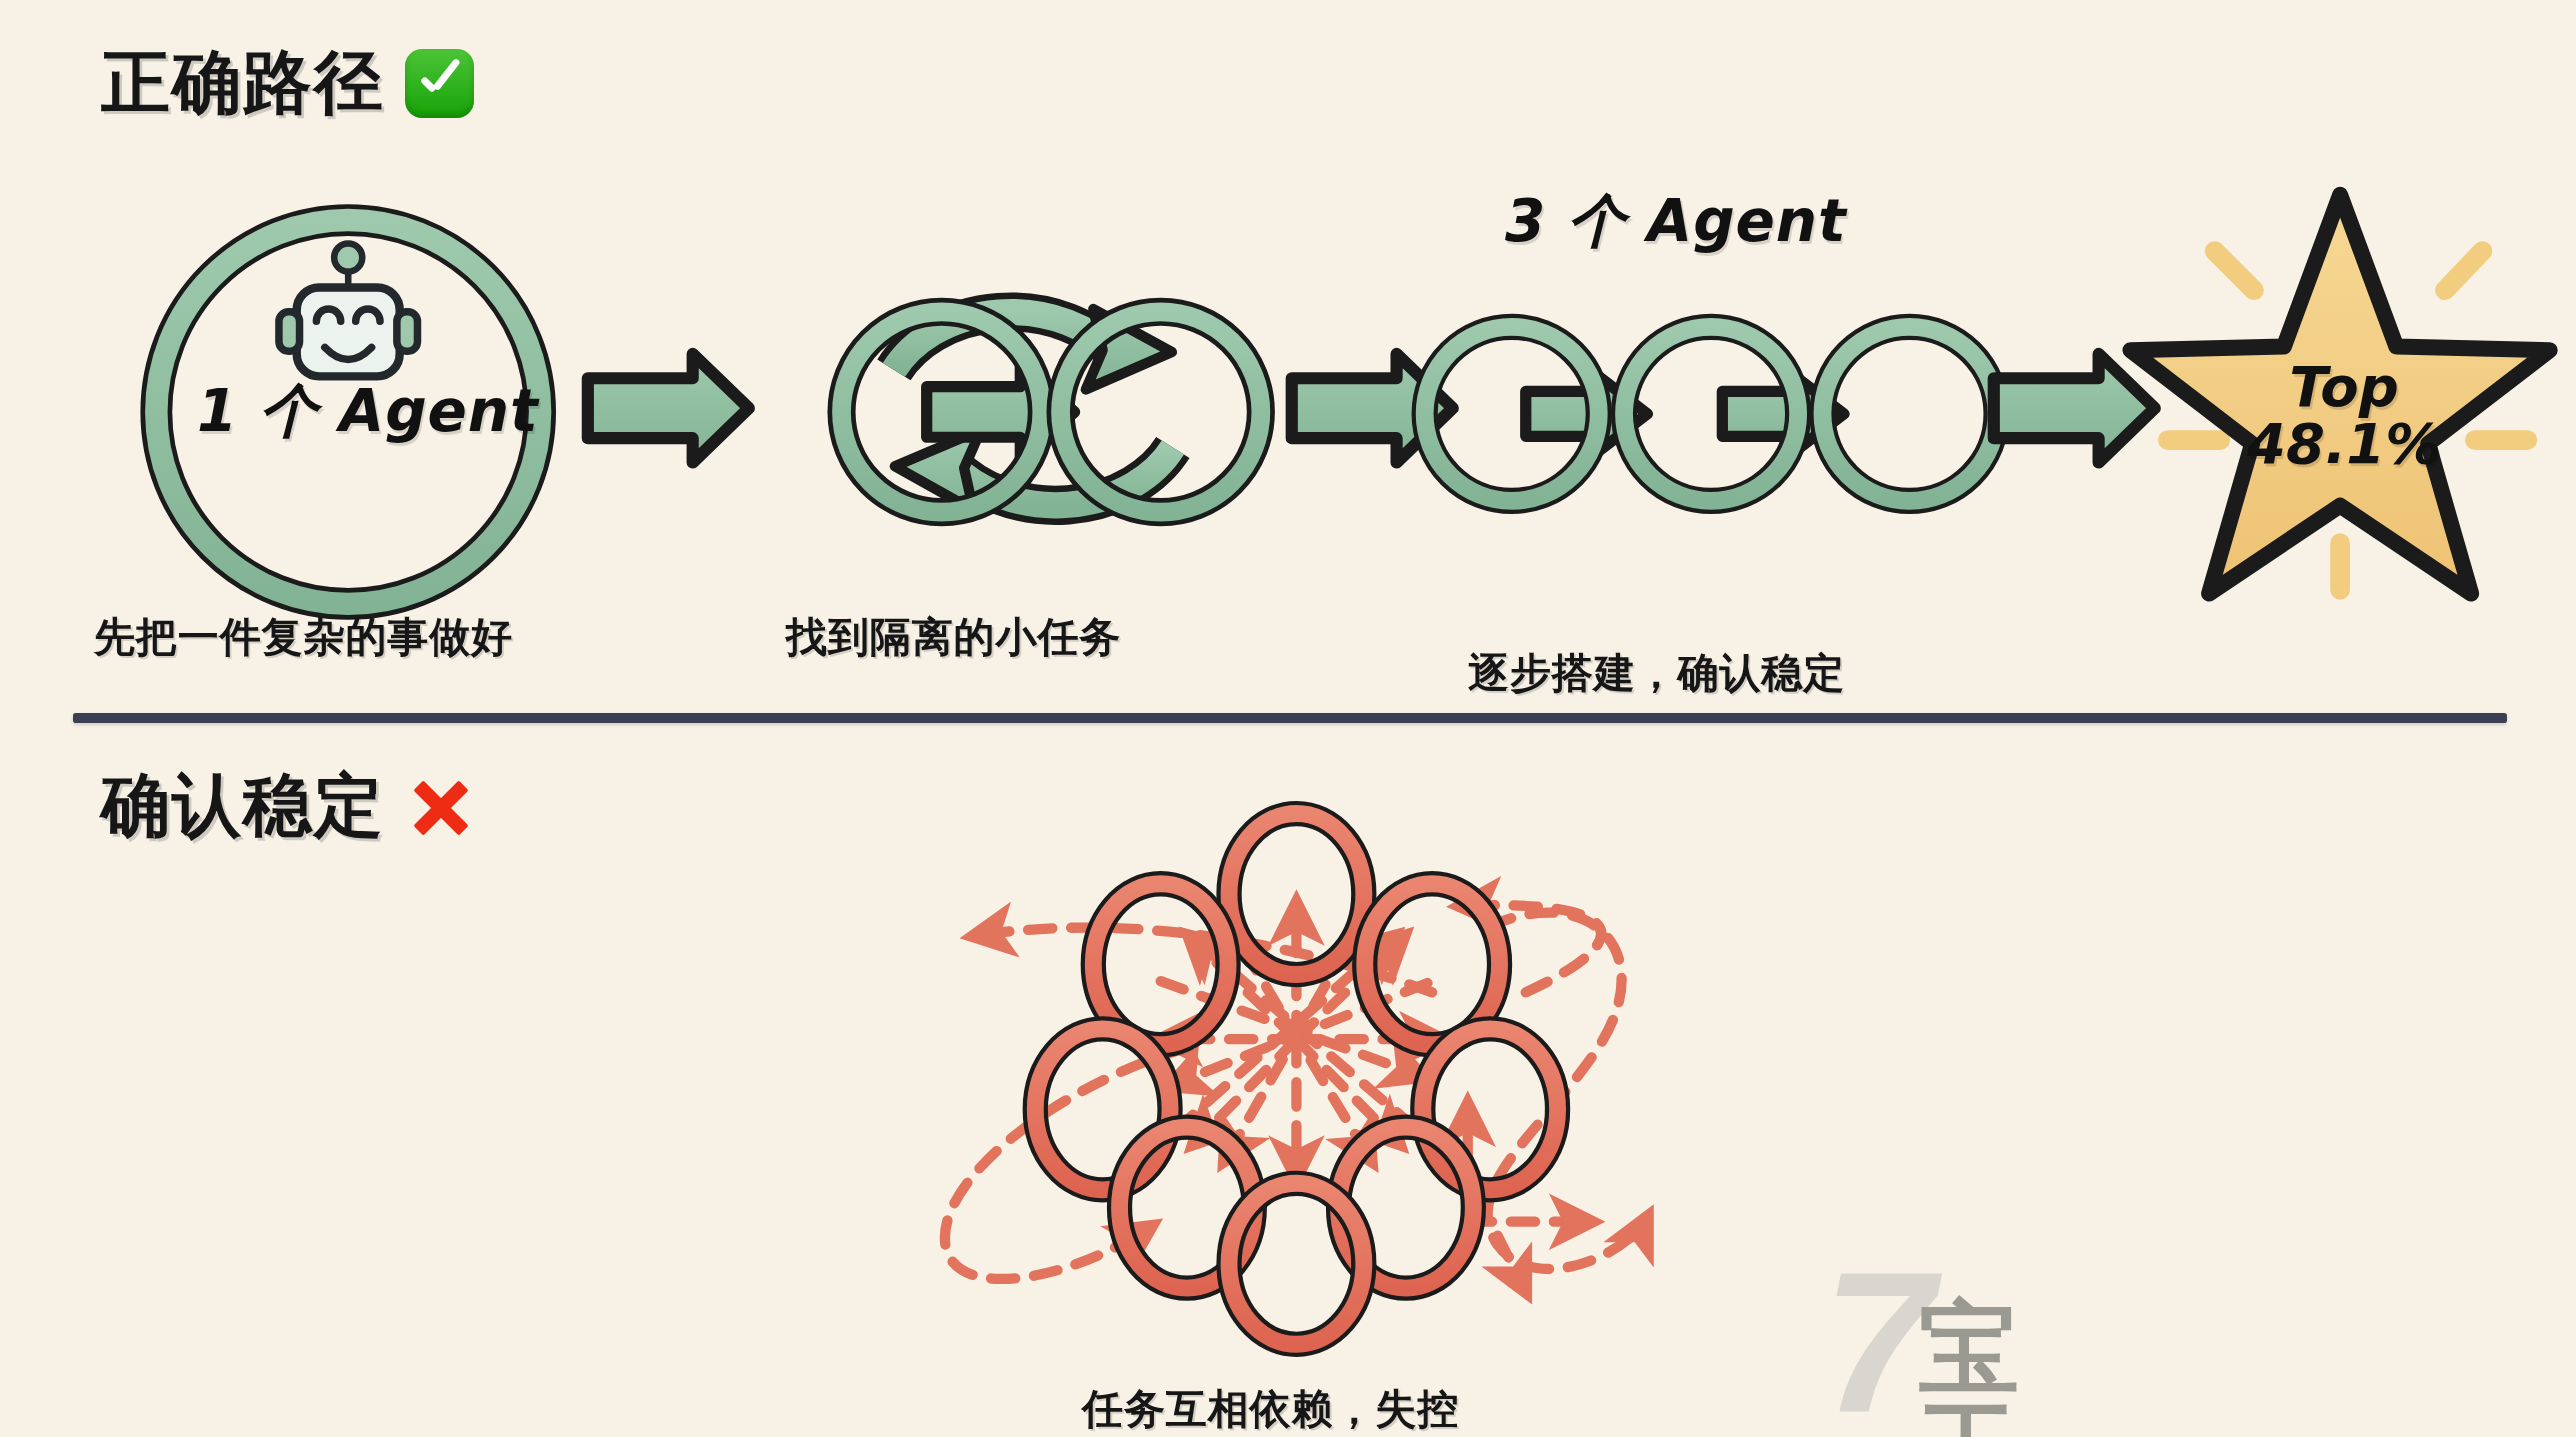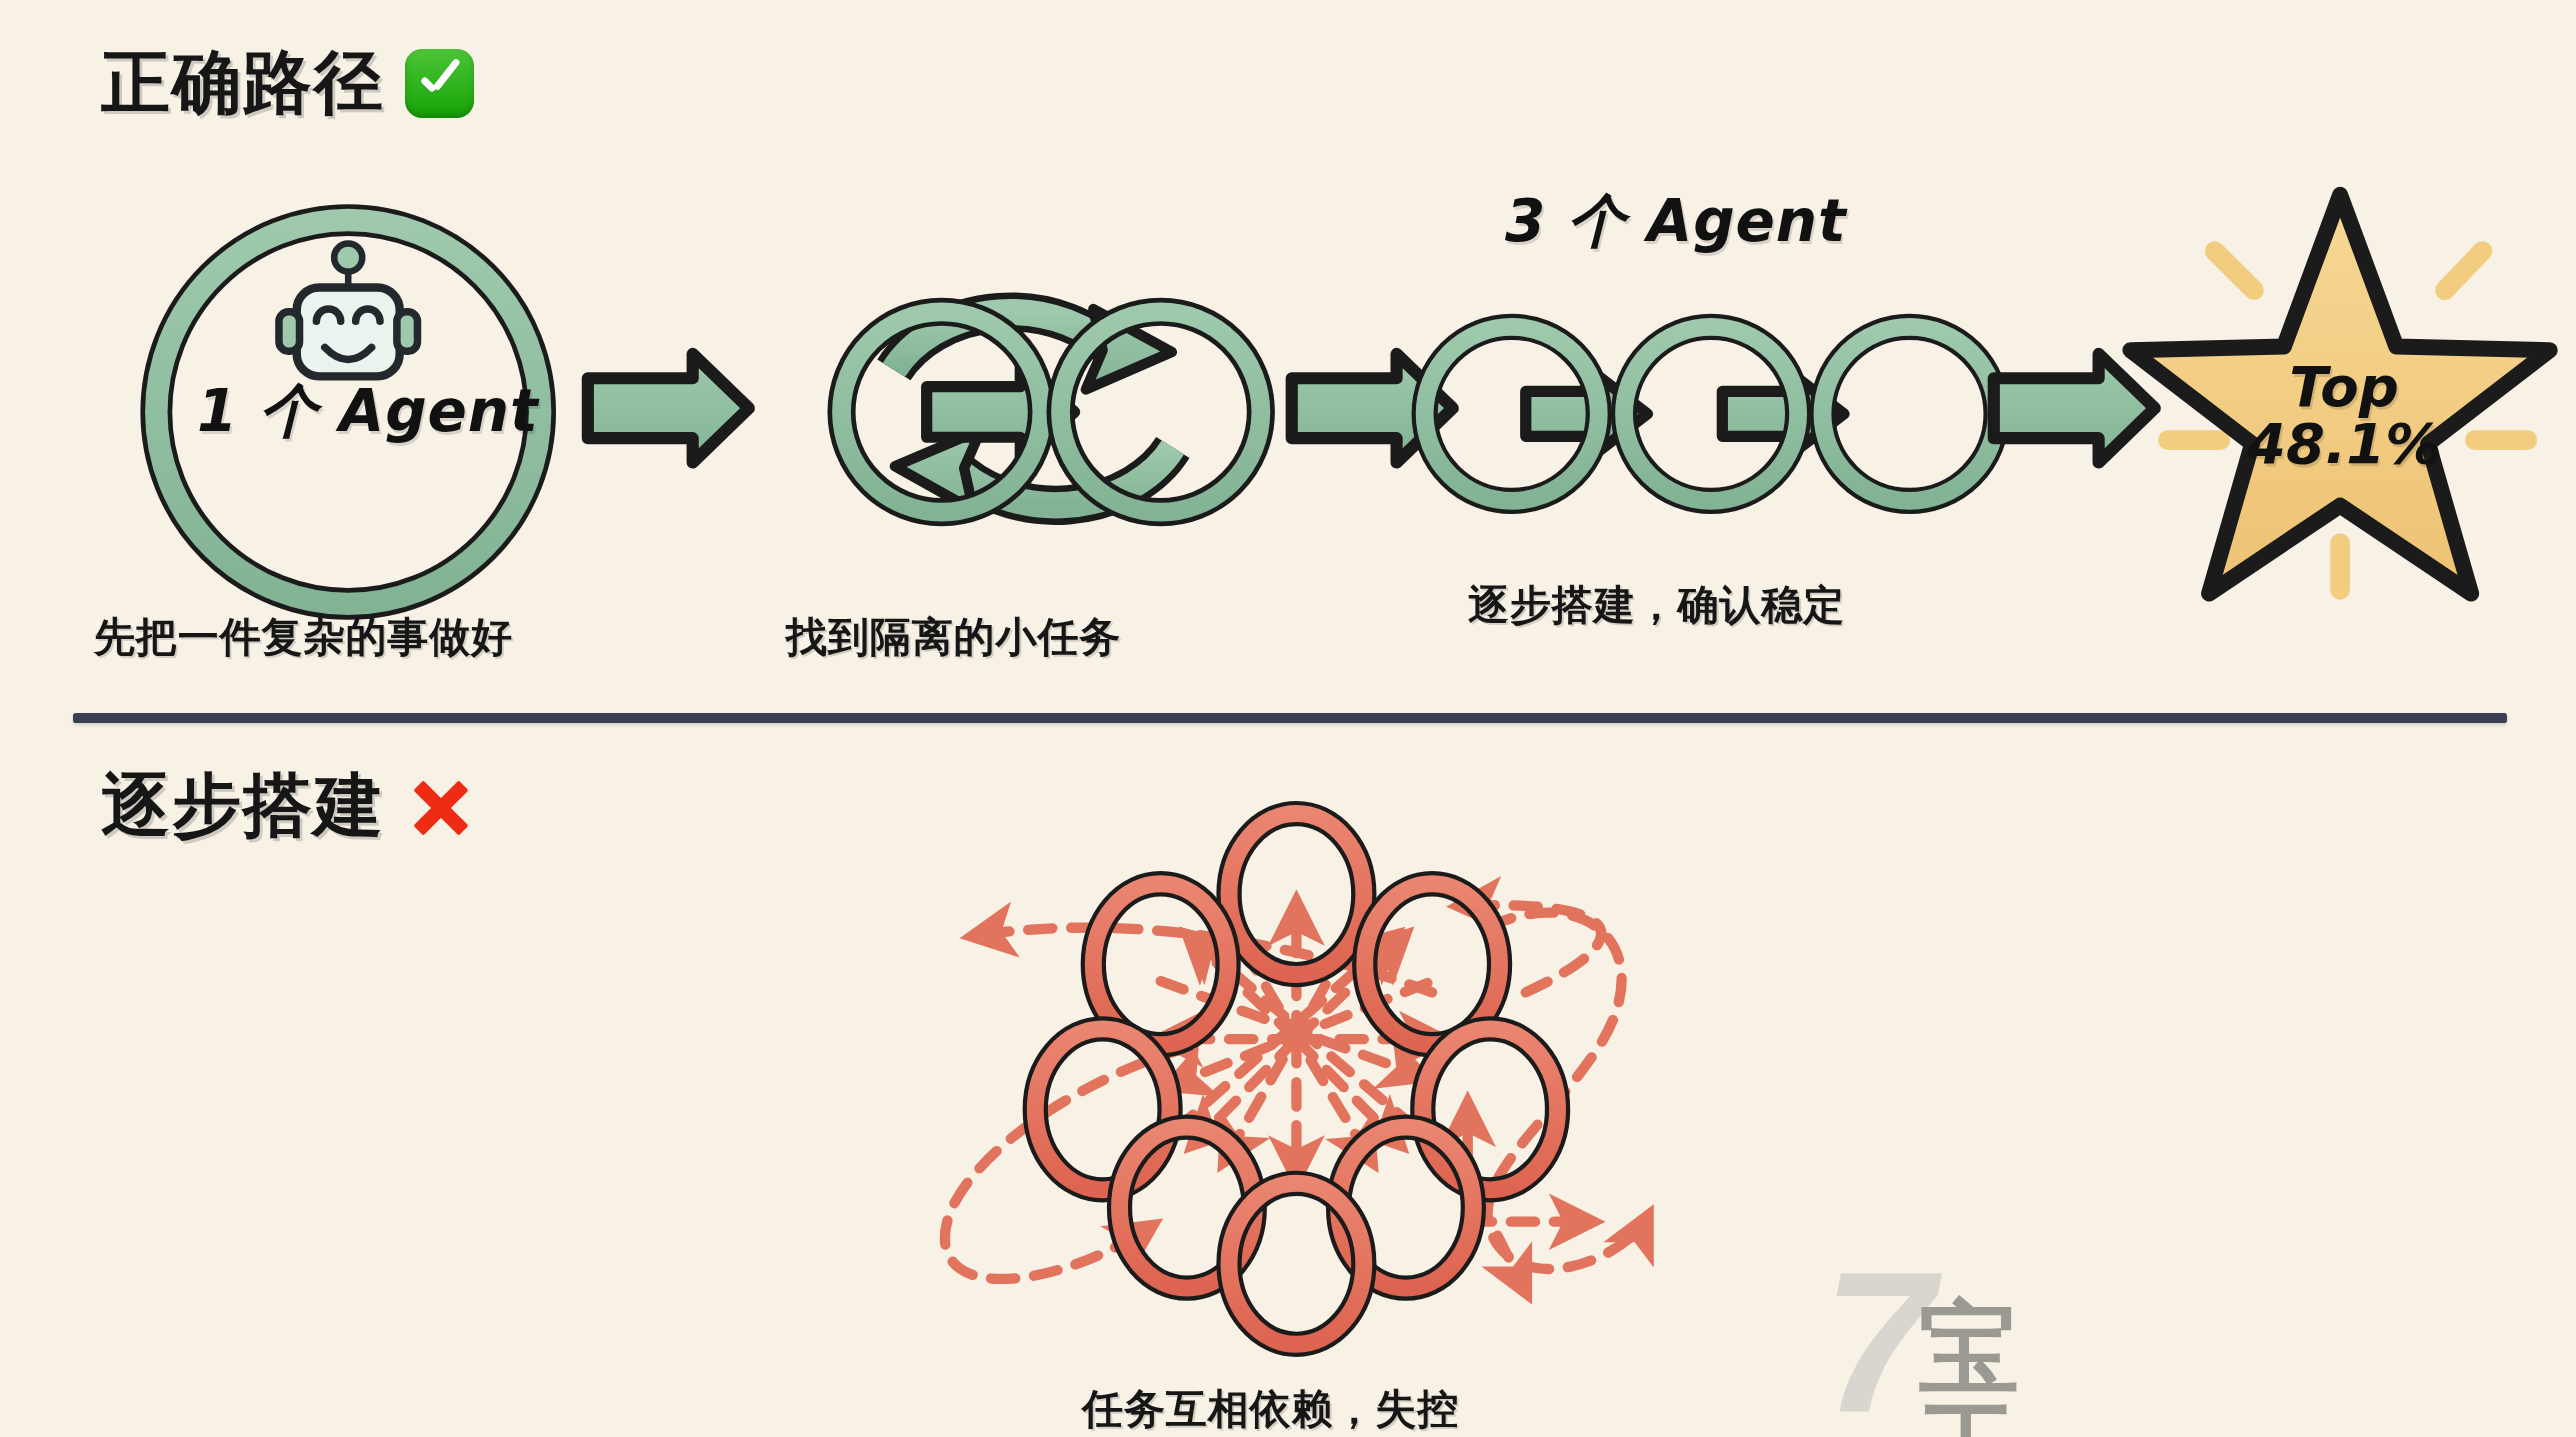--- a/index.html
+++ b/index.html
@@ -253,26 +253,26 @@
   <div class="step-title hand nowrap" style="left:197px;top:373px;">1 个 Agent</div>
   <div class="step-title hand nowrap" style="left:1505px;top:183px;">3 个 Agent</div>
 
   <div class="hand nowrap" style="position:absolute;left:2247px;top:358px;font-size:56px;line-height:1.02;text-align:center;">
     <div>Top</div>
     <div>48.1%</div>
   </div>
 
   <div class="caption nowrap" style="left:94px;top:610px;">先把一件复杂的事做好</div>
   <div class="caption nowrap" style="left:786px;top:610px;">找到隔离的小任务</div>
-  <div class="caption nowrap" style="left:1468px;top:578px;">逐步搭建，确认稳定</div>
+  <div class="caption nowrap" style="left:1468px;top:646px;">逐步搭建，确认稳定</div>
 
   <div id="divider"></div>
 
   <div id="bad-head" class="sec-head nowrap">
-    <span>逐步搭建</span>
+    <span>确认稳定</span>
     <span class="x-badge"></span>
   </div>
 
 
   <div class="caption nowrap" style="left:1082px;top:1382px;">任务互相依赖，失控</div>
 
   <div id="watermark">
     <div id="wm-seven">7</div>
     <div id="wm-name">宝玉</div>
   </div>

